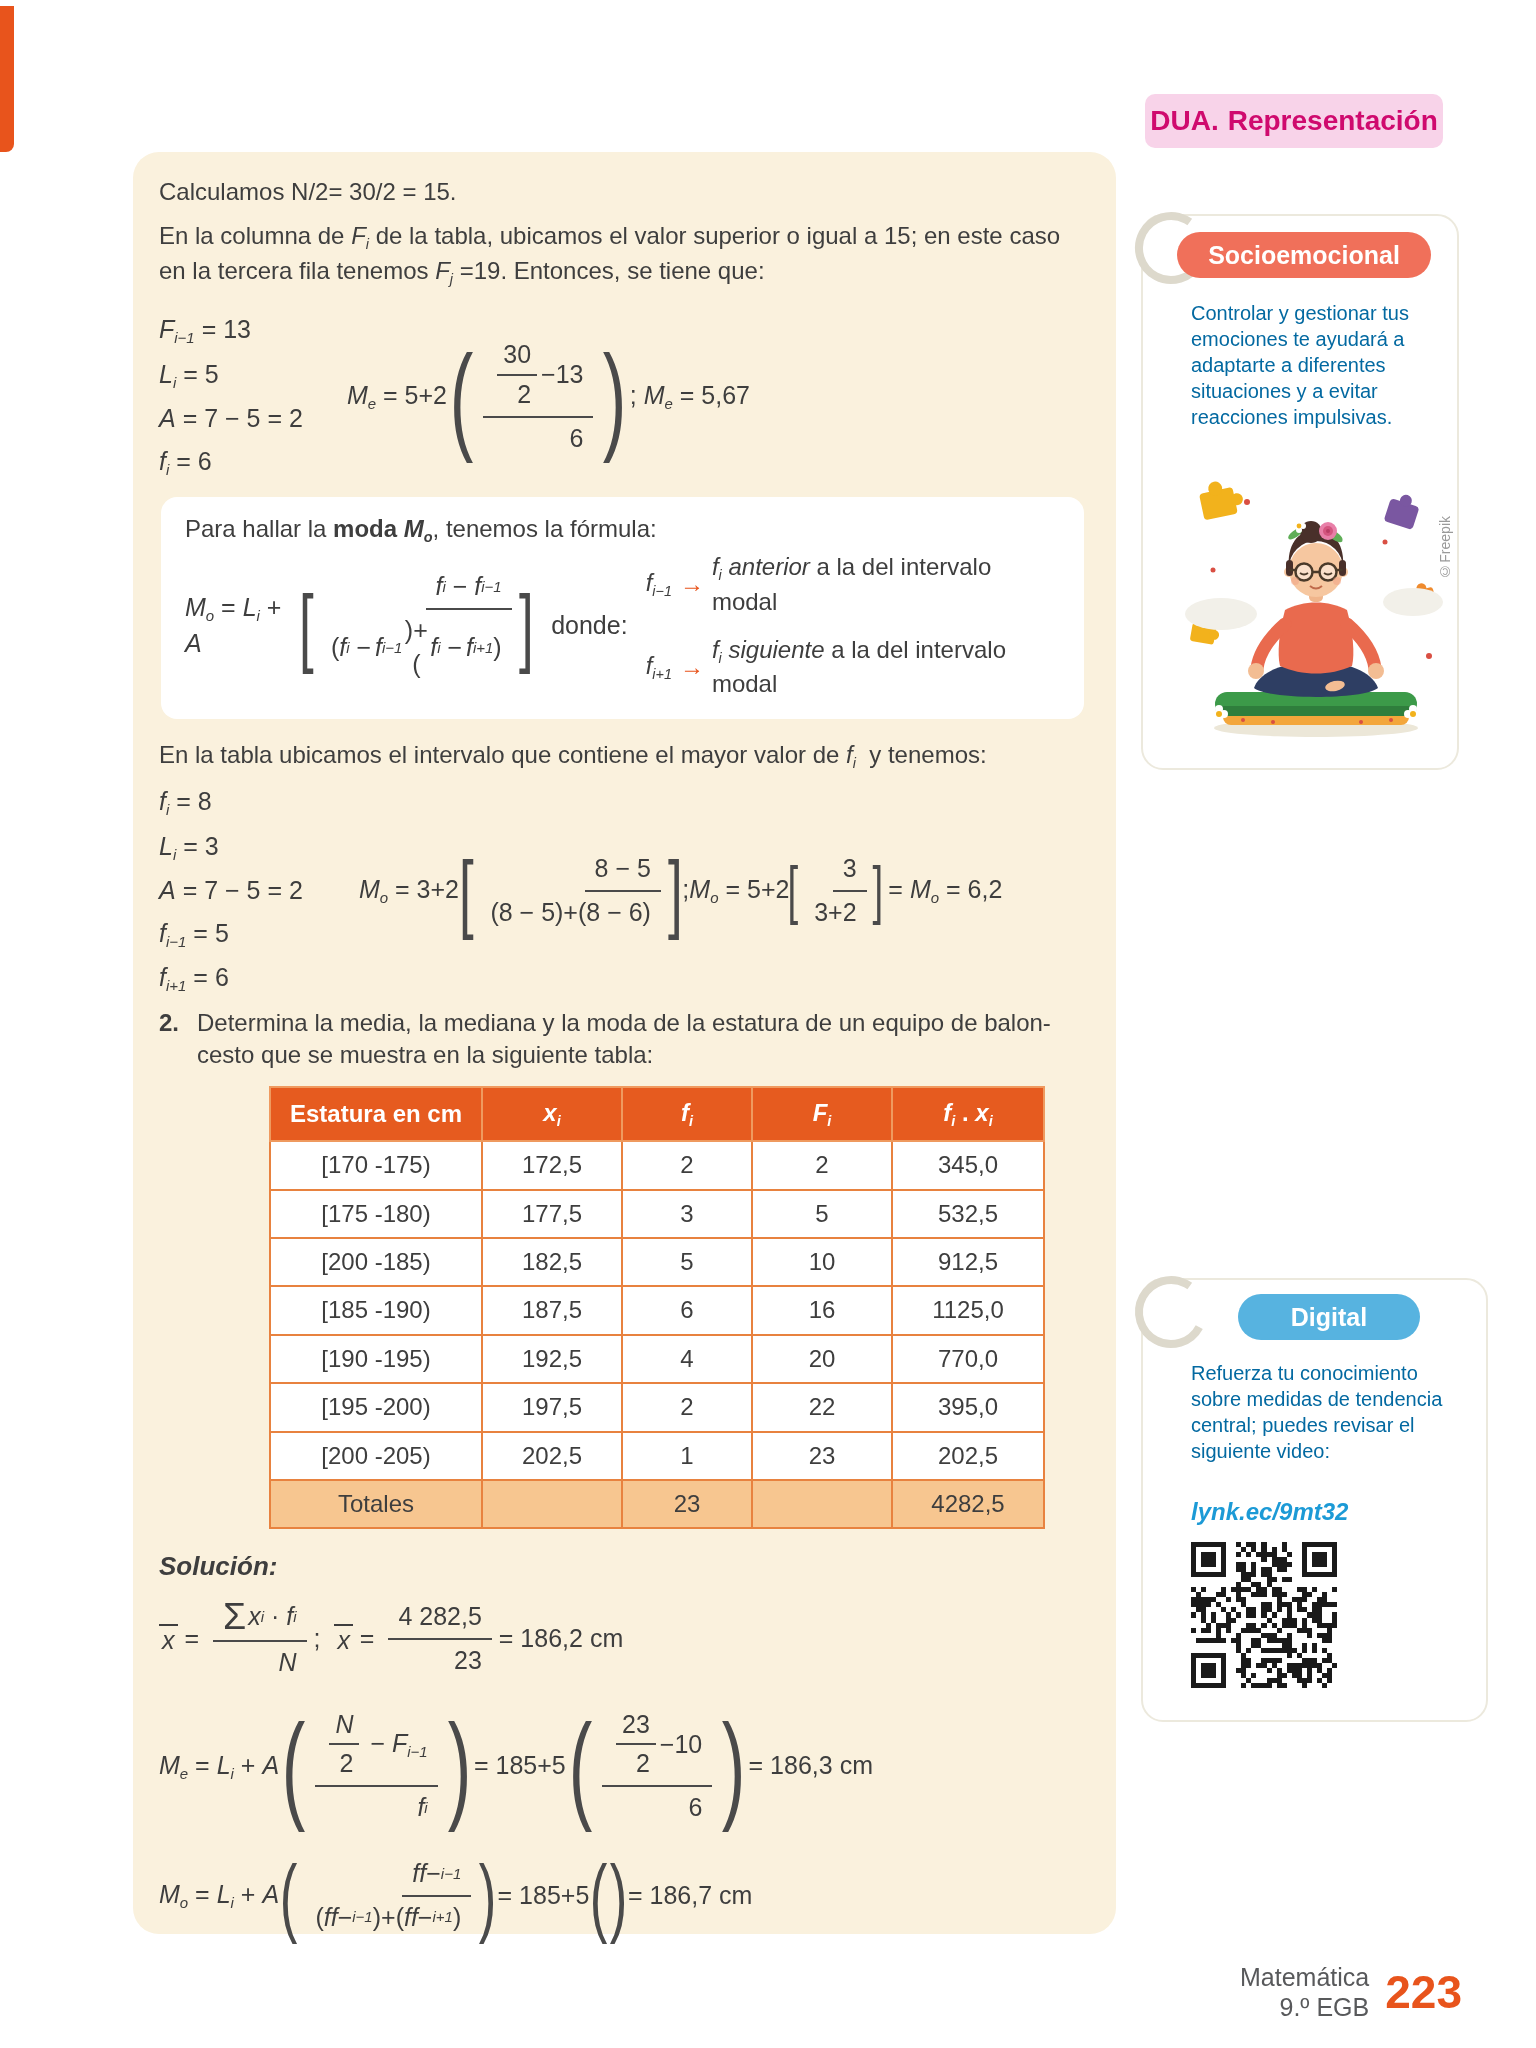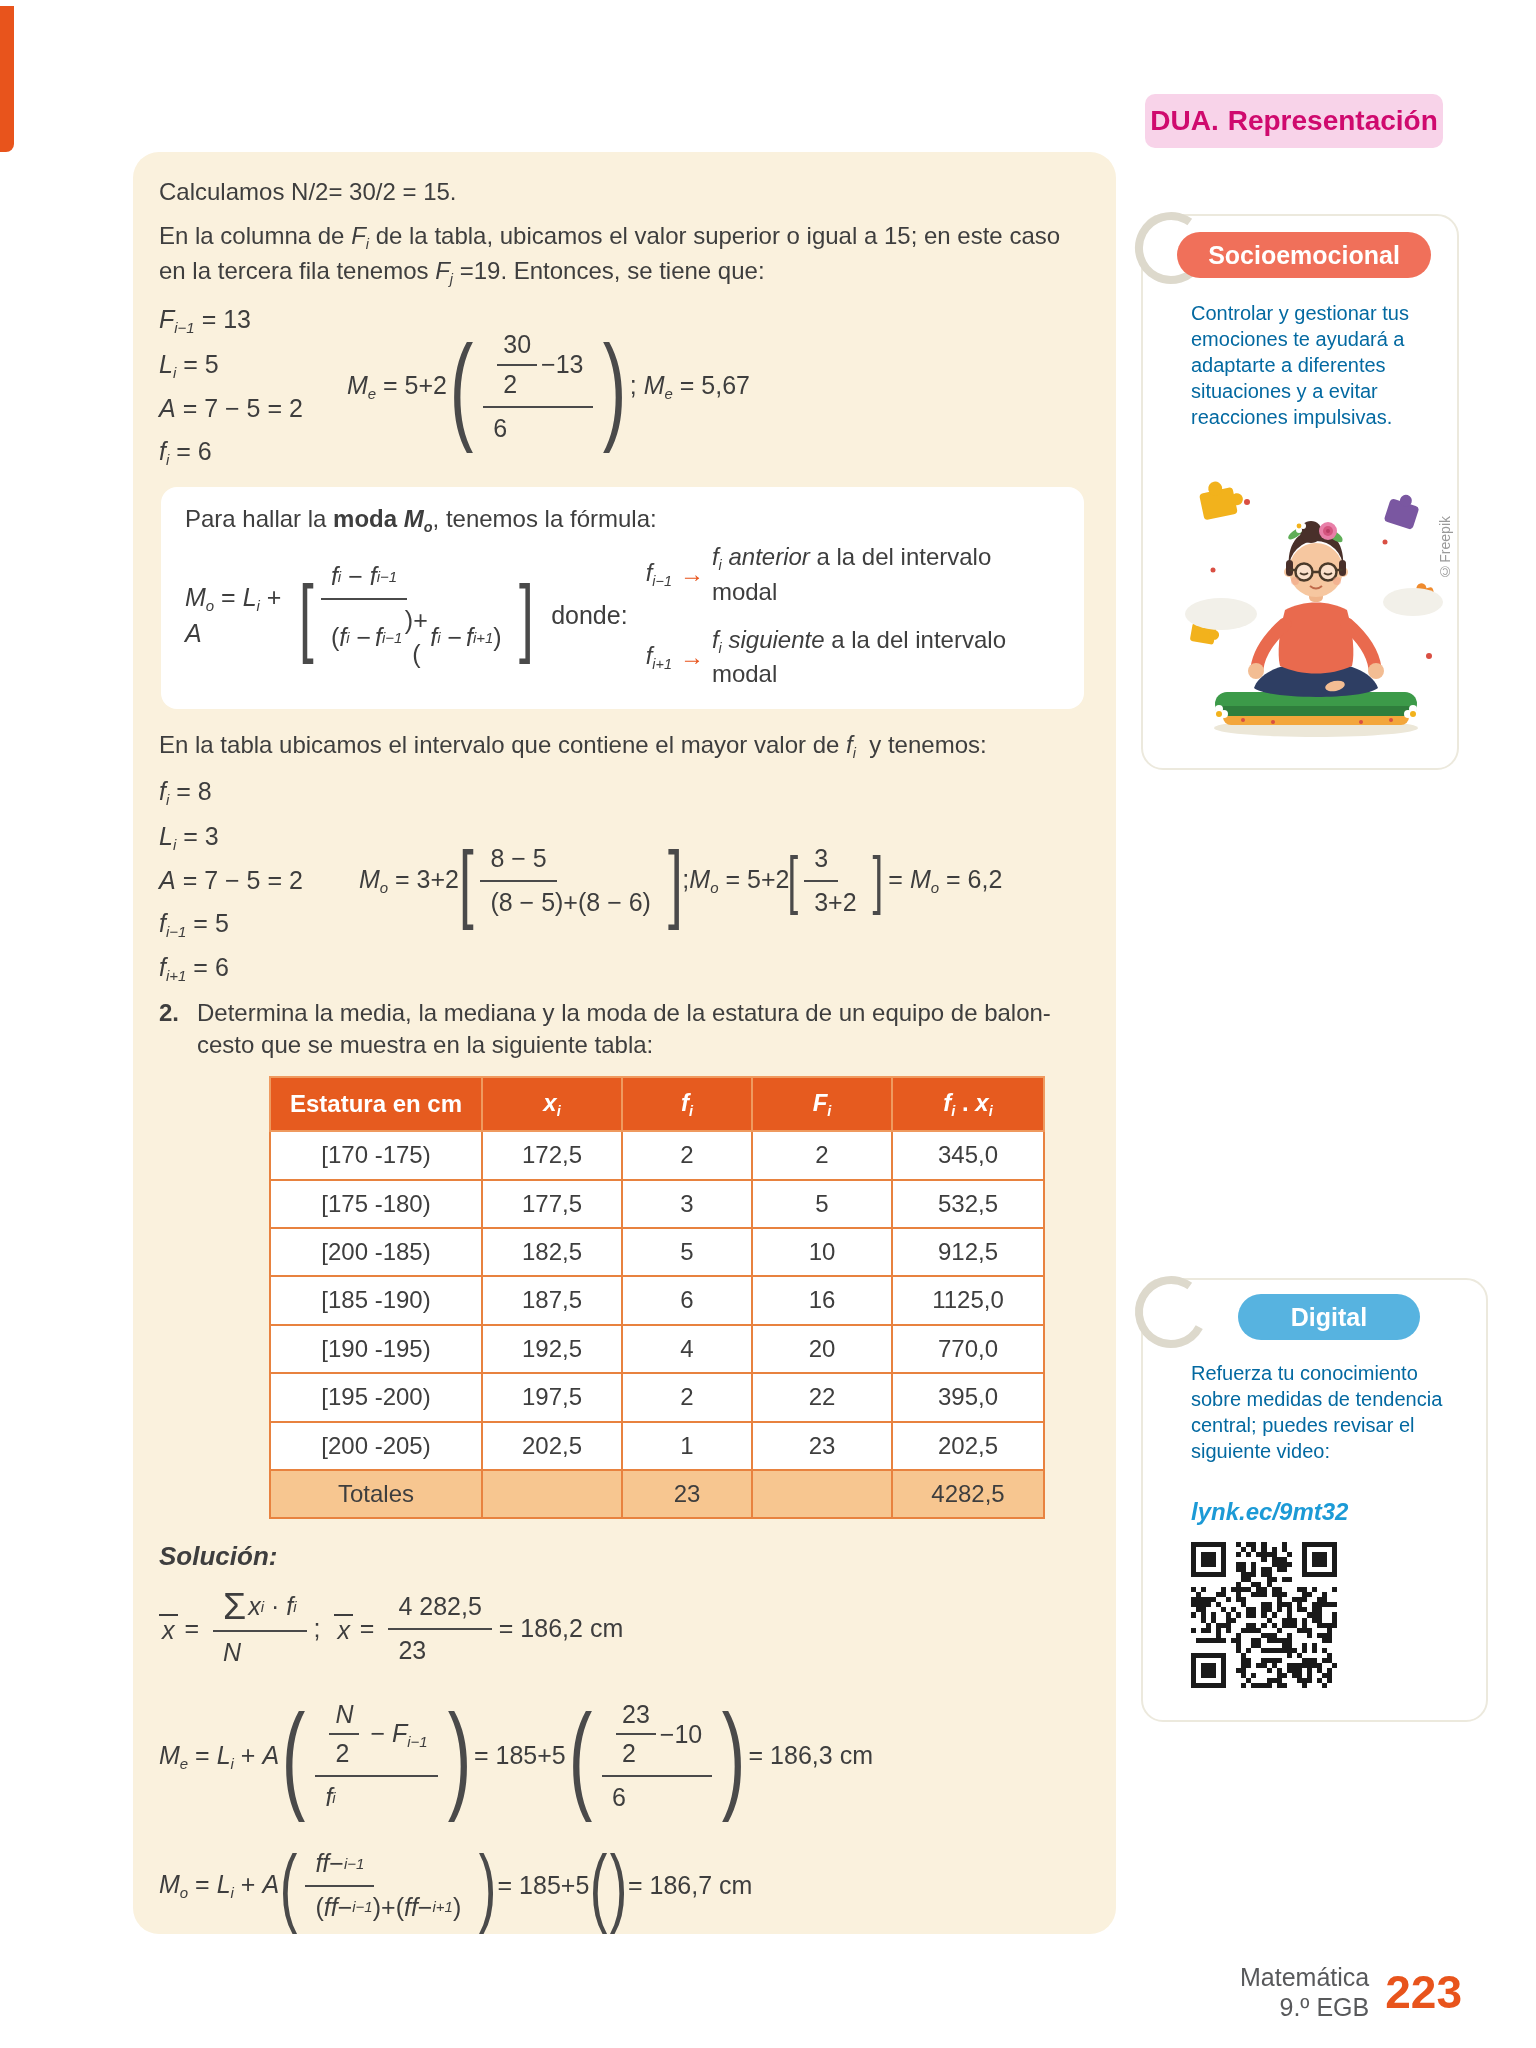--- a/index.html
+++ b/index.html
@@ -27,21 +27,21 @@
   
   .main-panel{position:absolute;left:133px;top:152px;width:983px;height:1782px;background:#faf1dd;
       border-radius:26px;padding:24px 28px 0 26px;box-sizing:border-box;font-size:24px;line-height:1.35;}
   .p{margin:0 0 12px 0;}
   .row{display:flex;align-items:center;}
   .givens{display:flex;flex-direction:column;gap:9px;font-size:25px;flex:none;}
   .gl{white-space:nowrap;}
 
   
   .formula{display:flex;align-items:center;font-size:25px;}
-  .frac{display:inline-flex;flex-direction:column;align-items:flex-start;margin:0 7px;text-align:center;}
+  .frac{display:inline-flex;flex-direction:column;align-items:flex-end;margin:0 7px;text-align:center;}
   .frac>.num{display:flex;align-items:center;justify-content:center;padding:2px 10px 4px;border-bottom:2px solid #4a4a4a;}
   .frac>.den{display:flex;align-items:center;justify-content:center;padding:4px 10px 2px;}
   .frac .frac{margin:0 4px;}
   .frac .frac>.num{padding:0 6px 2px;}
   .frac .frac>.den{padding:2px 6px 0;}
   .bp,.bb{display:inline-block;line-height:0.9;transform:scaleX(0.6);margin:0 -5px;color:#4a4a4a;font-weight:300;}
   .s64{font-size:64px;}
   .s84{font-size:88px;}
   .s110{font-size:118px;}
   .arrow{color:#e8541c;font-weight:bold;margin:0 8px;}
@@ -98,21 +98,21 @@
 <div class="corner"></div>
 
 <div class="dua">
   <span class="prefix" data-bind="page.dua_prefix">DUA.</span>
   <span class="label" data-bind="page.dua_label">Representación</span>
 </div>
 
 <div class="main-panel">
 
   <p class="p" data-bind="main.intro1">Calculamos N/2= 30/2 = 15.</p>
-  <p class="p" style="margin-bottom:14px;" data-bind-rich="main.intro2"><span>En la columna de </span><span class="it">F</span><span class="sub">i</span><span> de la tabla, ubicamos el valor superior o igual a 15; en este caso en la tercera fila tenemos </span><span class="it">F</span><span class="sub">j</span><span> =19. Entonces, se tiene que:</span></p>
+  <p class="p" style="margin-bottom:24px;" data-bind-rich="main.intro2"><span>En la columna de </span><span class="it">F</span><span class="sub">i</span><span> de la tabla, ubicamos el valor superior o igual a 15; en este caso en la tercera fila tenemos </span><span class="it">F</span><span class="sub">j</span><span> =19. Entonces, se tiene que:</span></p>
 
   <div class="row" style="gap:44px;margin:2px 0 10px 0;">
     <div class="givens">
       <div class="gl" data-bind-rich="main.given1.0"><span class="it">F</span><span class="sub">i−1</span><span> = 13</span></div>
       <div class="gl" data-bind-rich="main.given1.1"><span class="it">L</span><span class="sub">i</span><span> = 5</span></div>
       <div class="gl" data-bind-rich="main.given1.2"><span class="it">A</span><span> = 7 − 5 = 2</span></div>
       <div class="gl" data-bind-rich="main.given1.3"><span class="it">f</span><span class="sub">i</span><span> = 6</span></div>
     </div>
     <div class="formula">
       <span data-bind-rich="main.median_calc.lead"><span class="it">M</span><span class="sub">e</span><span> = 5+2</span></span>

